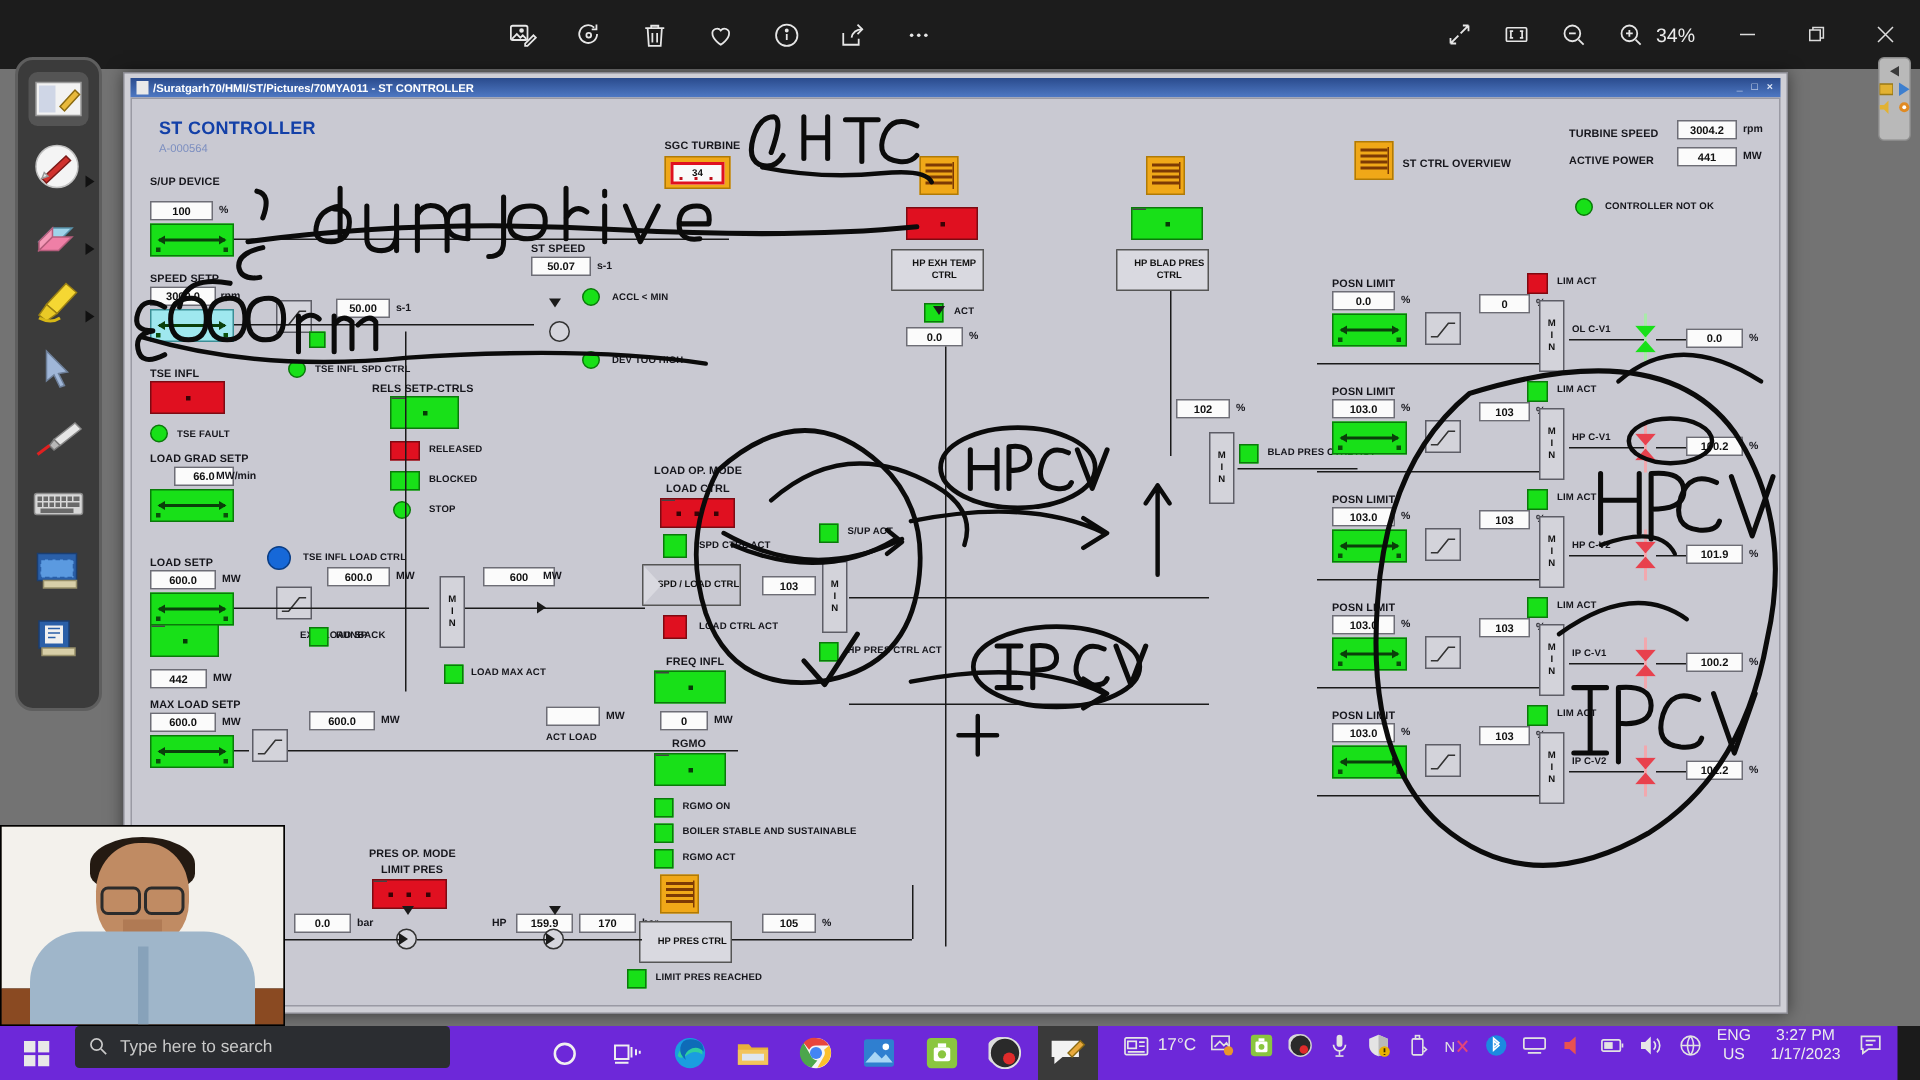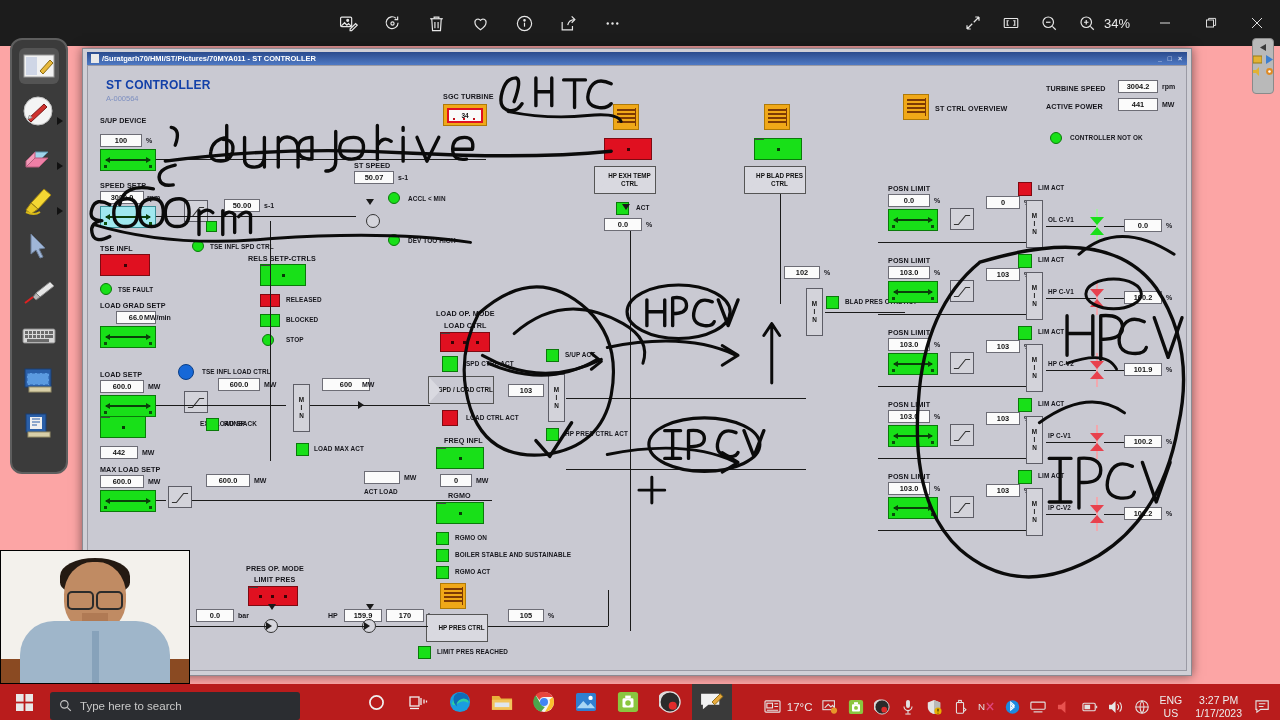--- a/index.html
+++ b/index.html
@@ -33,21 +33,21 @@
     color: #e6e6e6;
   }
   .ticon svg { display: block; }
   .zoom-pct { color: #eaeaea; font-size: 13px; padding: 0 12px 0 6px; }
   .wbtn {
     width: 46px; height: 46px; display: flex; align-items: center; justify-content: center;
     color: #e0e0e0;
   }
 
   
-  .canvas-area { position: absolute; top: 46px; left: 0; right: 0; bottom: 0; background: #fca5a5; }
+  .canvas-area { position: absolute; top: 46px; left: 0; right: 0; bottom: 0; background: #737373; }
   .photo {
     position: absolute; left: 82px; top: 2px; width: 1110px; height: 628px;
     background: #cfcfd6;
     border: 1px solid #8a8a92;
     box-shadow: 0 0 10px rgba(0,0,0,.5);
     overflow: hidden;
   }
   .photo-inner { position: absolute; inset: 0; }
 
   
@@ -193,22 +193,22 @@
   .wc-glass::before, .wc-glass::after { content: ""; position: absolute; top: 0; width: 23px; height: 15px;
     border: 2px solid #2b2b2b; border-radius: 5px; }
   .wc-glass::before { left: 0; } .wc-glass::after { right: 0; }
   .wc-body { position: absolute; left: 50%; bottom: 0; width: 150px; height: 62px; margin-left: -75px;
     background: #9fb6ca; border-radius: 34px 34px 0 0; }
   .wc-neck { position: absolute; left: 50%; bottom: 54px; width: 26px; height: 16px; margin-left: -13px; background: #b07a54; }
   .wc-placket { position: absolute; left: 50%; bottom: 0; width: 7px; height: 52px; margin-left: -3.5px; background: #87a2ba; }
 
   
   .taskbar {
-    position: absolute; left: 0; right: 0; bottom: 0; height: 36px; background: #b91c1c;
-    display: flex; align-items: flex-end;
+    position: absolute; left: 0; right: 15px; bottom: 0; height: 36px; background: #6d28d9;
+    display: flex; align-items: flex-start;
   }
   .start-btn { width: 48px; height: 36px; display: flex; align-items: center; justify-content: center; }
   .search-box {
     width: 250px; height: 28px; background: #2b2d31; border-radius: 3px; margin-left: 2px;
     display: flex; align-items: center; padding-left: 30px; color: #c9c9c9; font-size: 11.5px;
     position: relative;
   }
   .tb-apps { display: flex; align-items: center; gap: 2px; margin-left: 56px; }
   .tb-app { width: 40px; height: 36px; display: flex; align-items: center; justify-content: center; position: relative; }
   .tb-app.active { background: #3a3a3a; }

